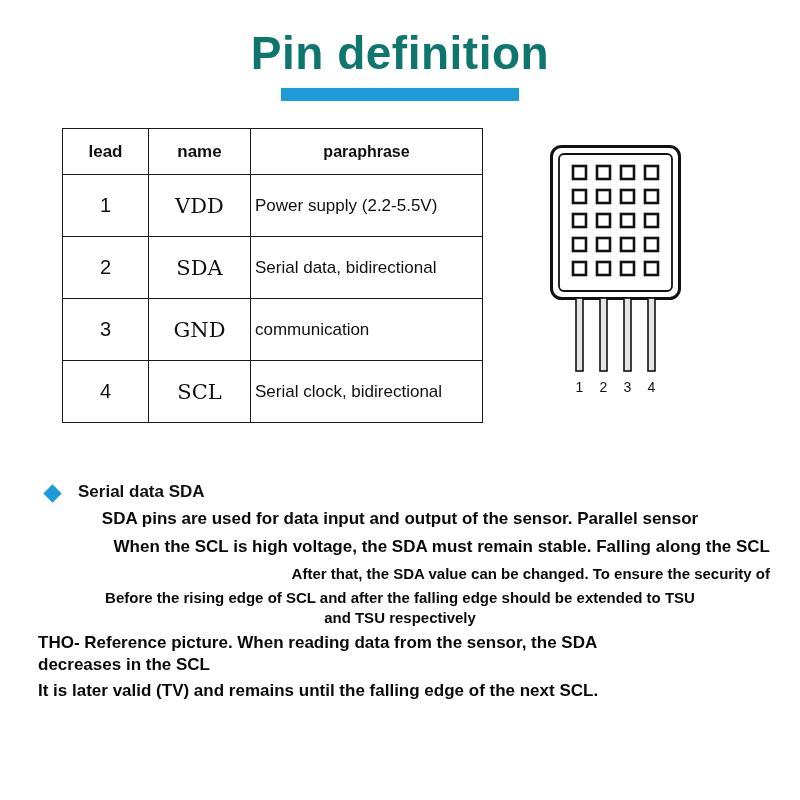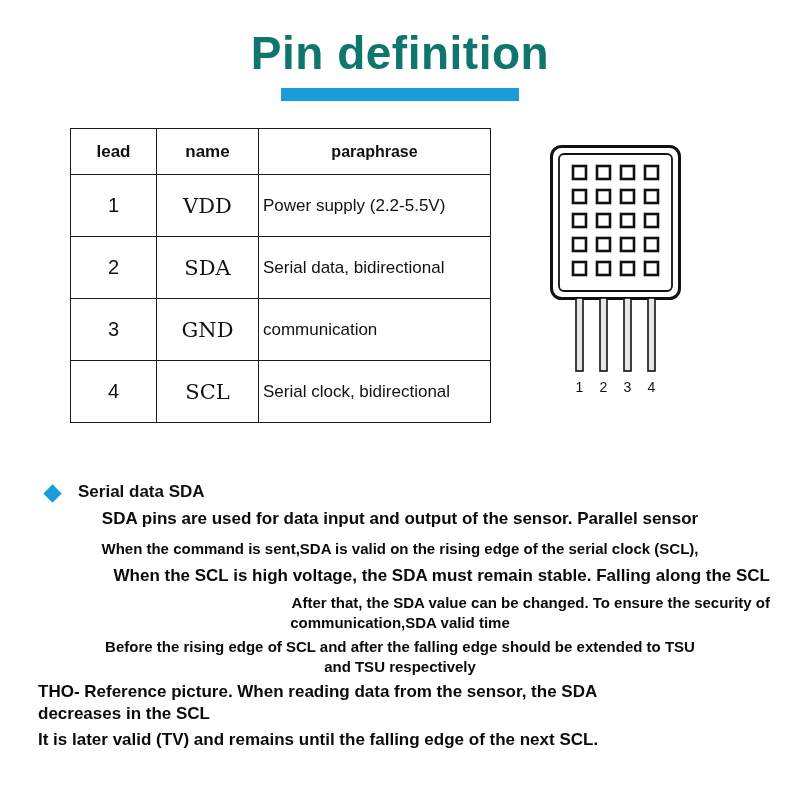--- a/index.html
+++ b/index.html
@@ -17,21 +17,21 @@
     text-align: center; font-size: 46px; font-weight: 800; color: #0f766e;
     letter-spacing: 0.5px;
   }
   .title-underline {
     position: absolute; top: 88px; left: 50%; transform: translateX(-50%);
     width: 238px; height: 13px; background: var(--accent);
   }
 
   
   .pin-table {
-    position: absolute; left: 70px; top: 128px;
+    position: absolute; left: 62px; top: 128px;
     border-collapse: collapse; table-layout: fixed;
   }
   .pin-table th, .pin-table td {
     border: 1.6px solid #1a1a1a; background: #fff; padding: 0 4px;
   }
   .col-lead  { width: 86px; }
   .col-name  { width: 102px; }
   .col-para  { width: 232px; }
   .pin-table thead th { height: 46px; text-align: center; font-weight: 700; }
   .hdr-lead, .hdr-name { font-size: 17px; }
@@ -153,22 +153,20 @@
     <text x="78.5" y="248">3</text>
     <text x="102.5" y="248">4</text>
   </g>
 </svg>
 
 <span class="diamond-bullet"></span>
 <div class="section-heading">Serial data SDA</div>
 
 <div class="body-text">
   <div class="line ctr lg">SDA pins are used for data input and output of the sensor. Parallel sensor</div>
-  <div class="line ctr md mt8">When the command is sent,SDA is valid on the rising edge of the serial clock (SCL),</div>
   <div class="line ctr lg mt6">When the SCL is high voltage, the SDA must remain stable. Falling along the SCL</div>
   <div class="line ctr md mt6">After that, the SDA value can be changed. To ensure the security of</div>
-  <div class="line ctr md">communication,SDA valid time</div>
   <div class="line ctr md mt4">Before the rising edge of SCL and after the falling edge should be extended to TSU</div>
   <div class="line ctr md">and TSU respectively</div>
   <div class="line lft lg mt4">THO- Reference picture. When reading data from the sensor, the SDA</div>
   <div class="line lft lg">decreases in the SCL</div>
   <div class="line lft lg mt4">It is later valid (TV) and remains until the falling edge of the next SCL.</div>
 </div>
 
 </body></html>

